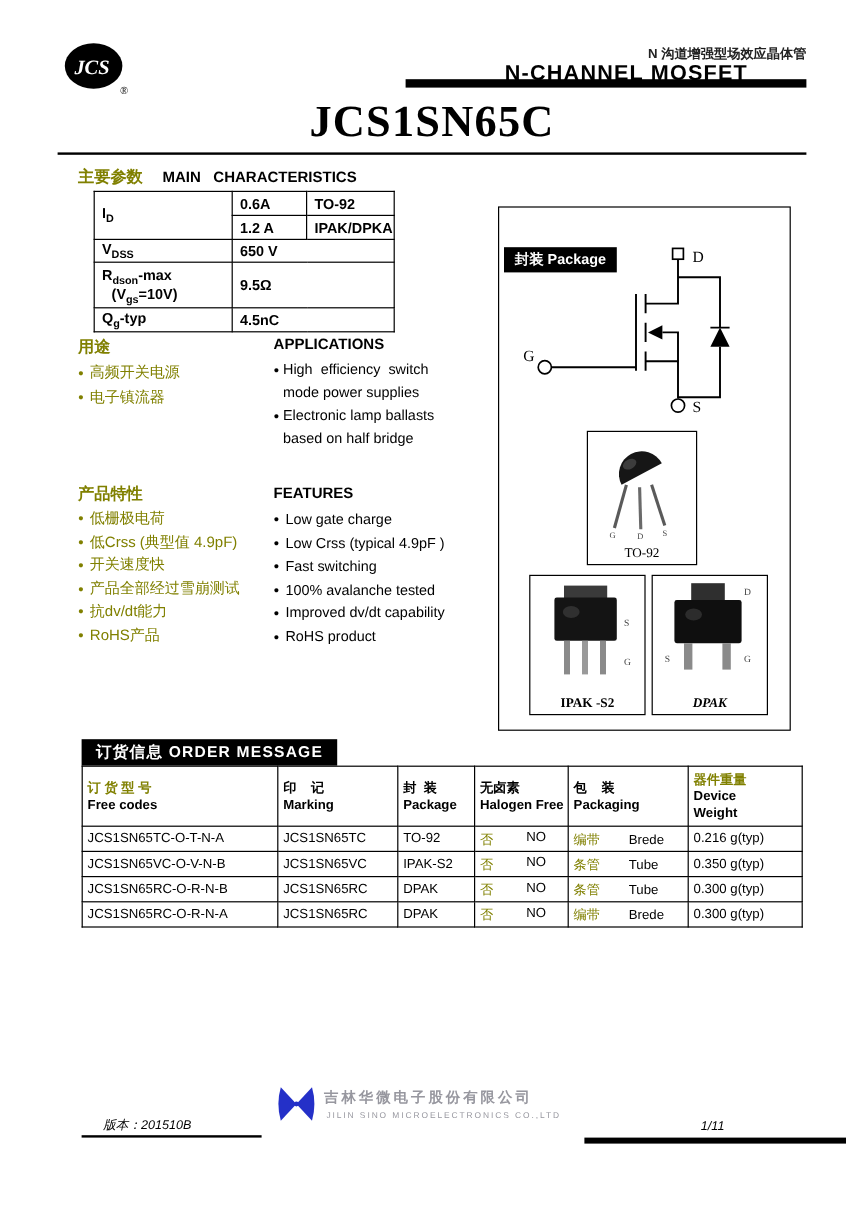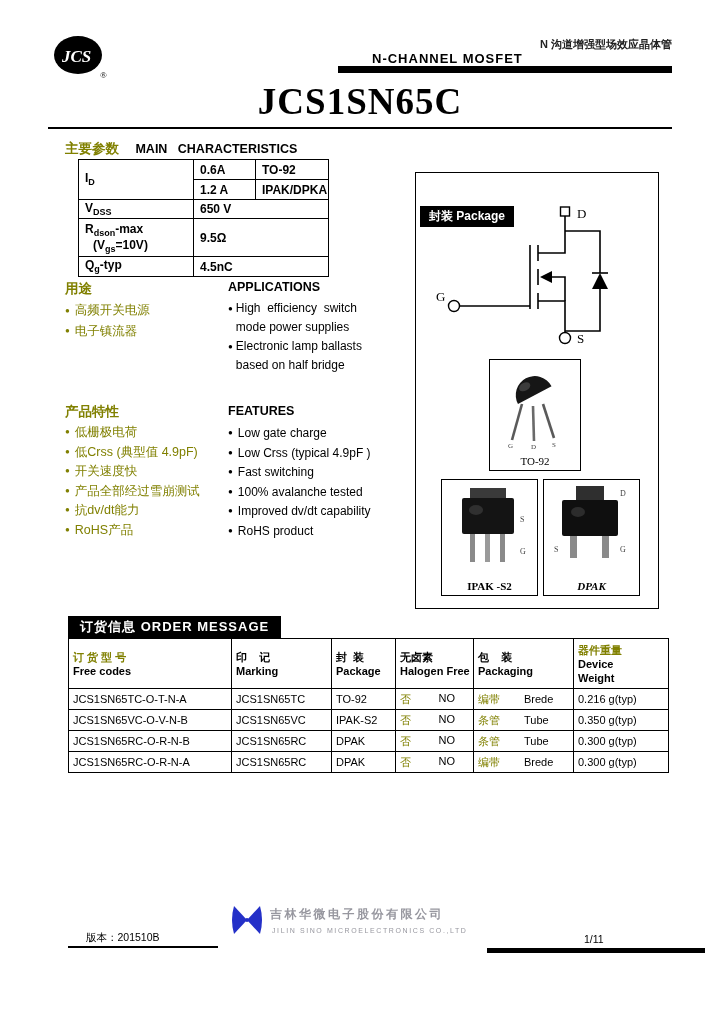--- a/index.html
+++ b/index.html
@@ -4,21 +4,21 @@
 <style>
   html,body{margin:0;padding:0;background:#e8e8e8;}
   .page{position:relative;width:720px;height:1012px;background:#ffffff;
         font-family:"Liberation Sans",sans-serif;color:#000;overflow:hidden;margin:0 auto;}
   .abs{position:absolute;}
   .olive{color:var(--olive);}
   .pre{white-space:pre;}
 
   
   .hdr-cn{font-size:11px;font-weight:bold;color:#222;text-align:right;}
-  .hdr-en{font-size:13px;font-weight:bold;letter-spacing:1px;text-align:left;}
+  .hdr-en{font-size:18px;font-weight:bold;letter-spacing:1px;text-align:center;}
   .black-bar{background:var(--bar);}
   .title{width:720px;text-align:center;font-family:"Liberation Serif",serif;
          font-size:37px;font-weight:bold;letter-spacing:1px;}
 
   
   .sec-cn{font-size:13.5px;font-weight:bold;color:var(--olive);}
   .sec-en{font-size:12.5px;font-weight:bold;color:#000;}
 
   
   .char-table{border-collapse:collapse;font-size:12px;font-weight:bold;table-layout:fixed;}
@@ -48,21 +48,21 @@
   .order-table{border-collapse:collapse;table-layout:fixed;font-size:11px;}
   .order-table th,.order-table td{border:1.4px solid #000;padding:1px 4px;
                text-align:left;vertical-align:middle;overflow:hidden;}
   .order-table th{font-weight:bold;line-height:14px;white-space:nowrap;}
   .halogen-cell{display:flex;justify-content:space-between;padding-right:14px;}
   .pack-cell .en{margin-left:24px;}
 
   
   .company-cn{font-size:12px;font-weight:bold;letter-spacing:2.5px;color:var(--footer_gray);}
   .company-en{font-size:7px;letter-spacing:1.6px;color:var(--footer_gray);}
-  .small-txt{font-size:10.5px;}
+  .small-txt{font-size:10.5px;font-style:italic;}
 </style>
 </head>
 <body>
 
 <div class="page">
 
   <div class="abs" style="left:52px;top:34px;">
     <svg width="58" height="46" viewBox="0 0 58 46">
       <ellipse cx="26" cy="21" rx="24" ry="19" fill="#000"></ellipse>
       <text x="10" y="28" font-size="17" font-style="italic" font-weight="bold" fill="#fff" font-family="Liberation Serif, serif">JCS</text>

